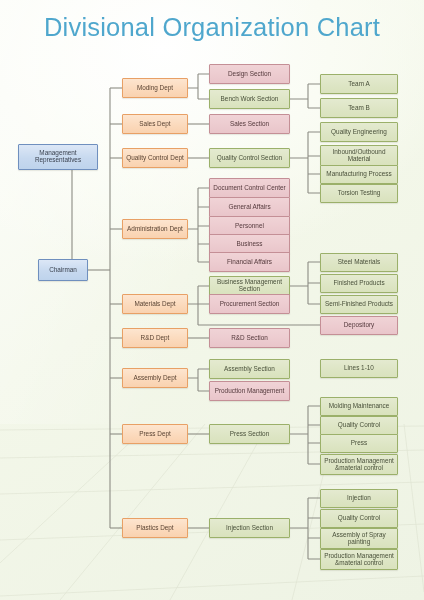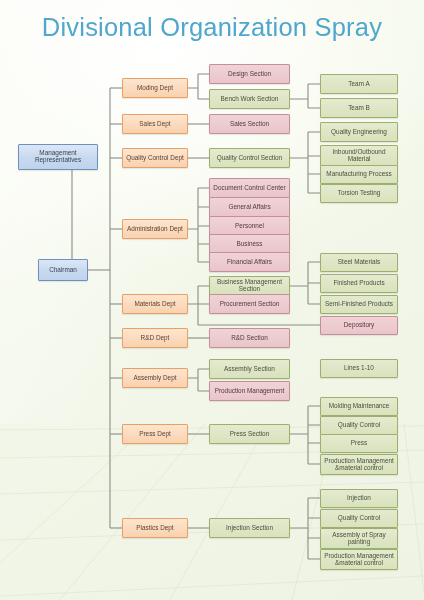--- a/index.html
+++ b/index.html
@@ -73,21 +73,21 @@
         <line x1="0" y1="172" x2="424" y2="152"></line>
         <line x1="-40" y1="176" x2="150" y2="0"></line>
         <line x1="60" y1="176" x2="205" y2="0"></line>
         <line x1="170" y1="176" x2="268" y2="0"></line>
         <line x1="292" y1="176" x2="336" y2="0"></line>
         <line x1="424" y1="168" x2="404" y2="0"></line>
       </g>
     </svg>
   </div>
 
-  <h1 id="title">Divisional Organization Spray</h1>
+  <h1 id="title">Divisional Organization Chart</h1>
 
   <svg id="wires" viewBox="0 0 424 600">
 
     <path d="M72 170 L72 270 L88 270"></path>
 
     <path d="M88 270 L110 270"></path>
     <path d="M110 88 L110 528"></path>
 
     <path d="M110 88  L122 88"></path>
     <path d="M110 124 L122 124"></path>

